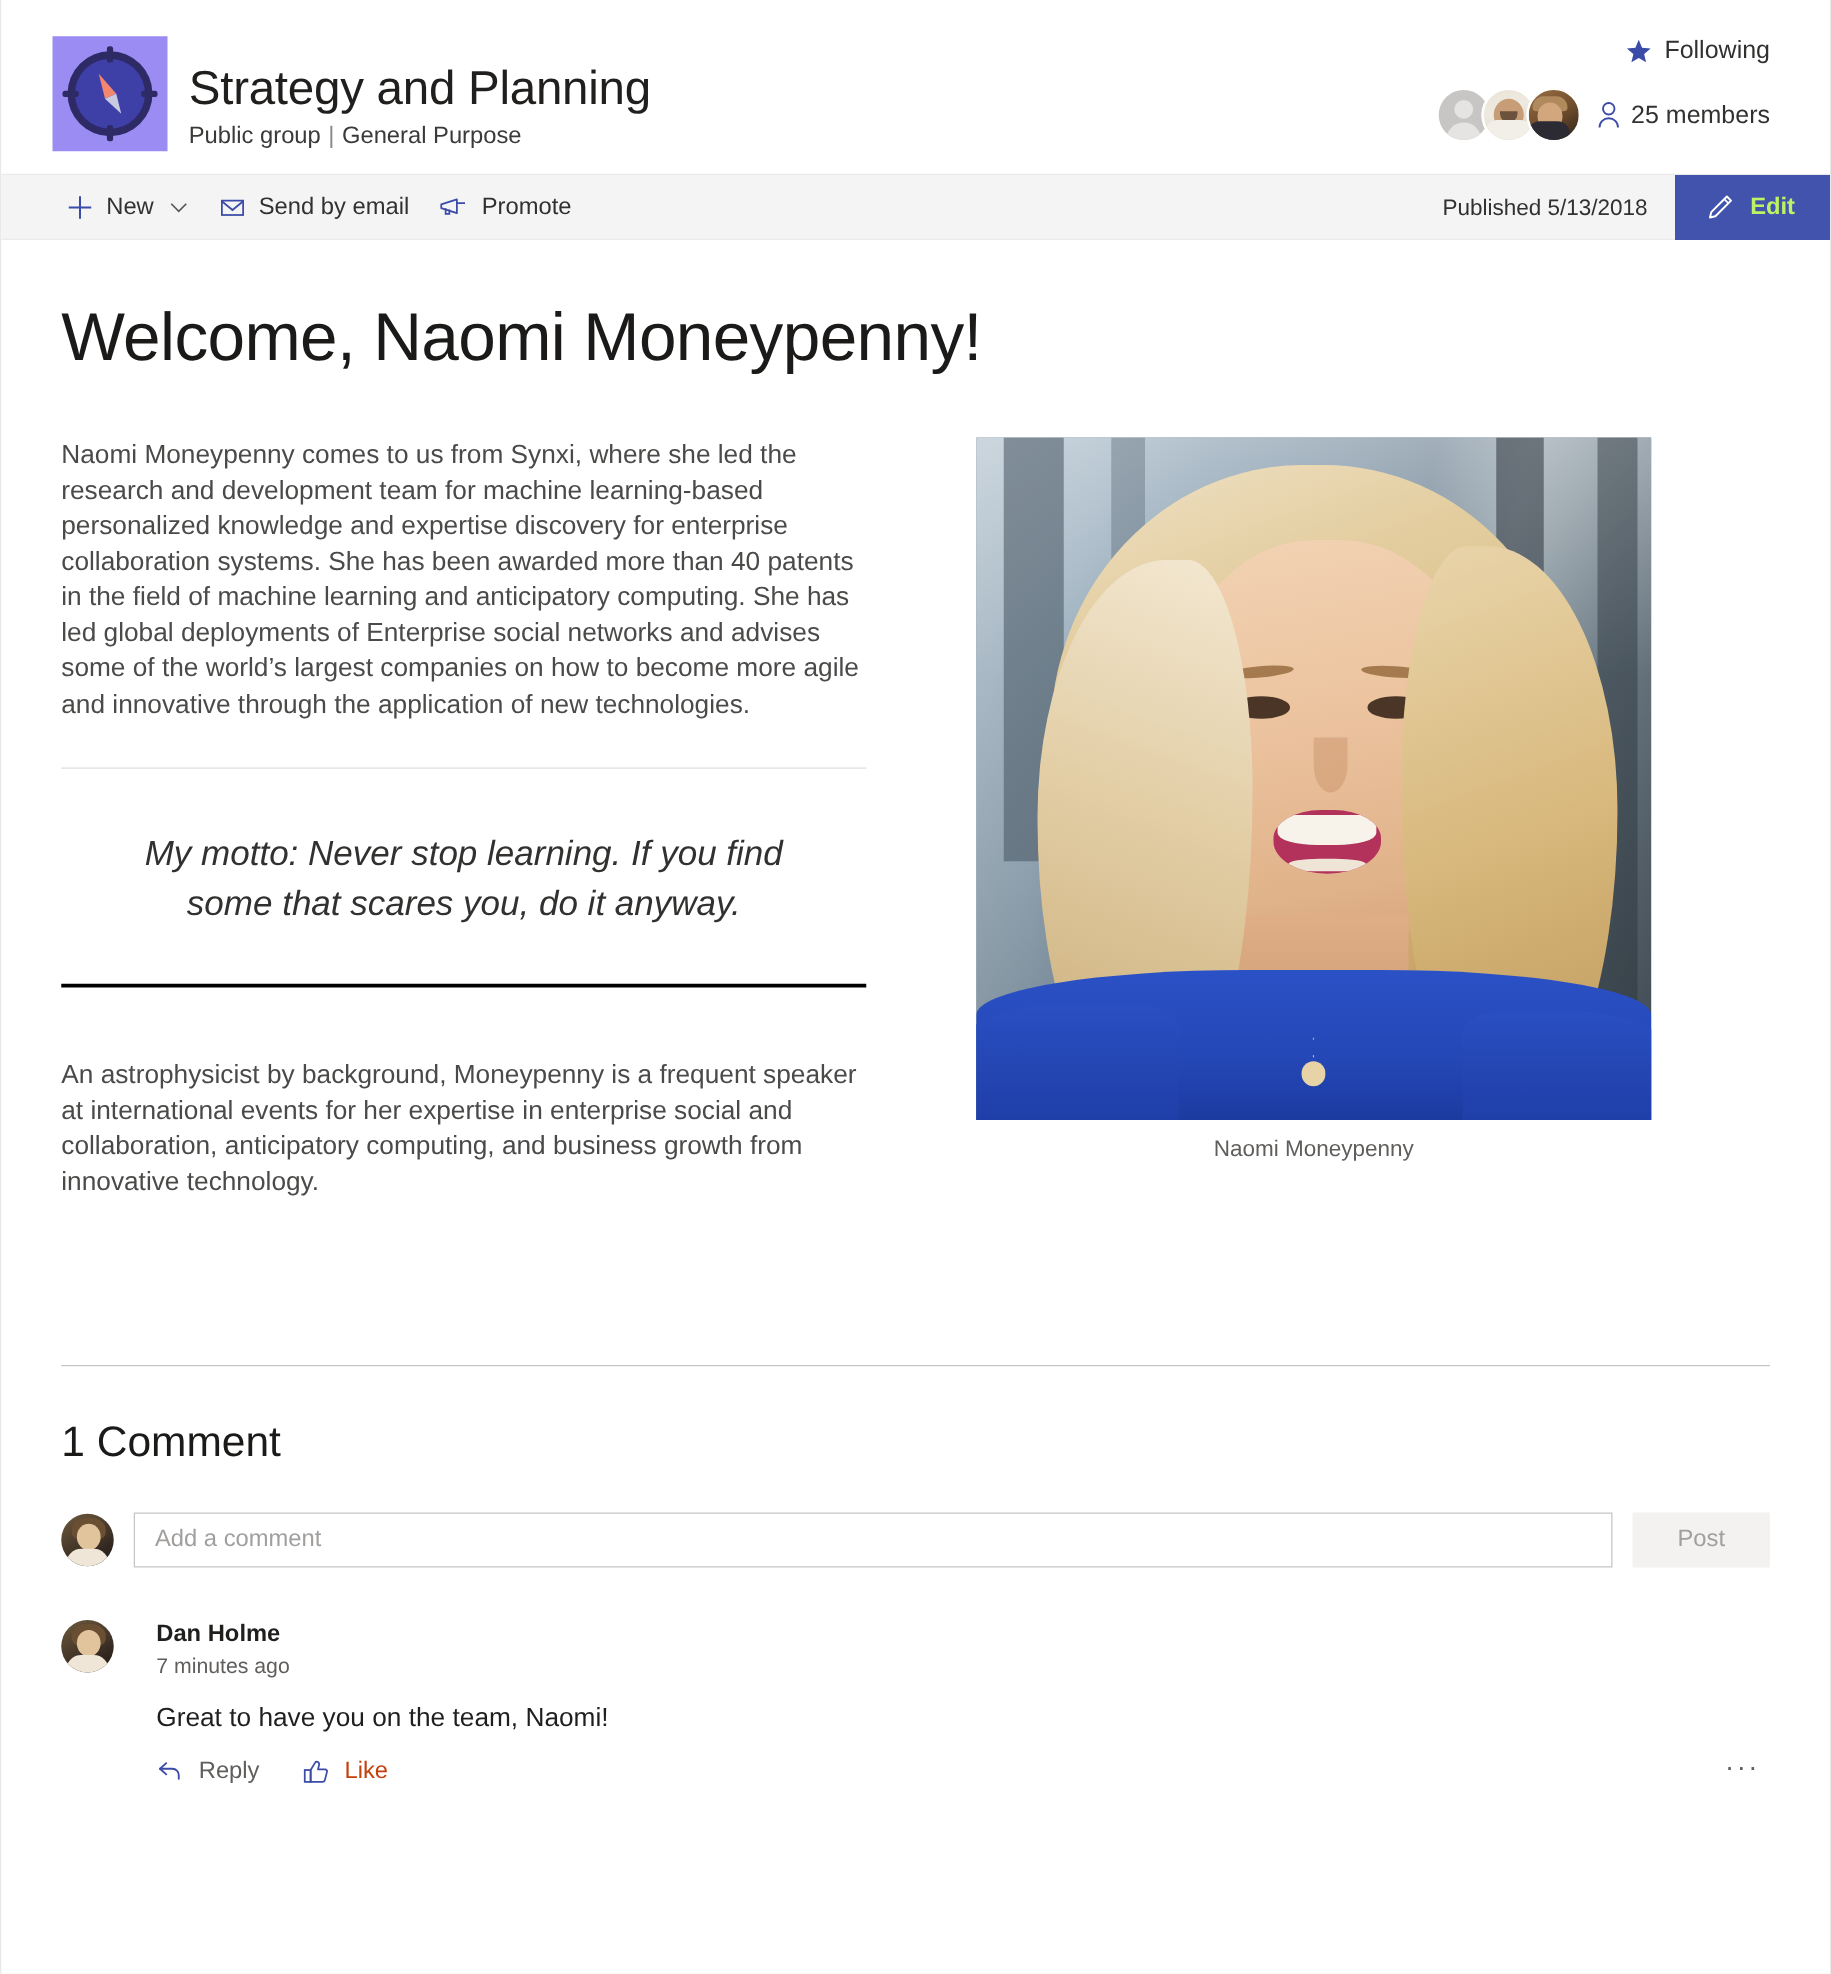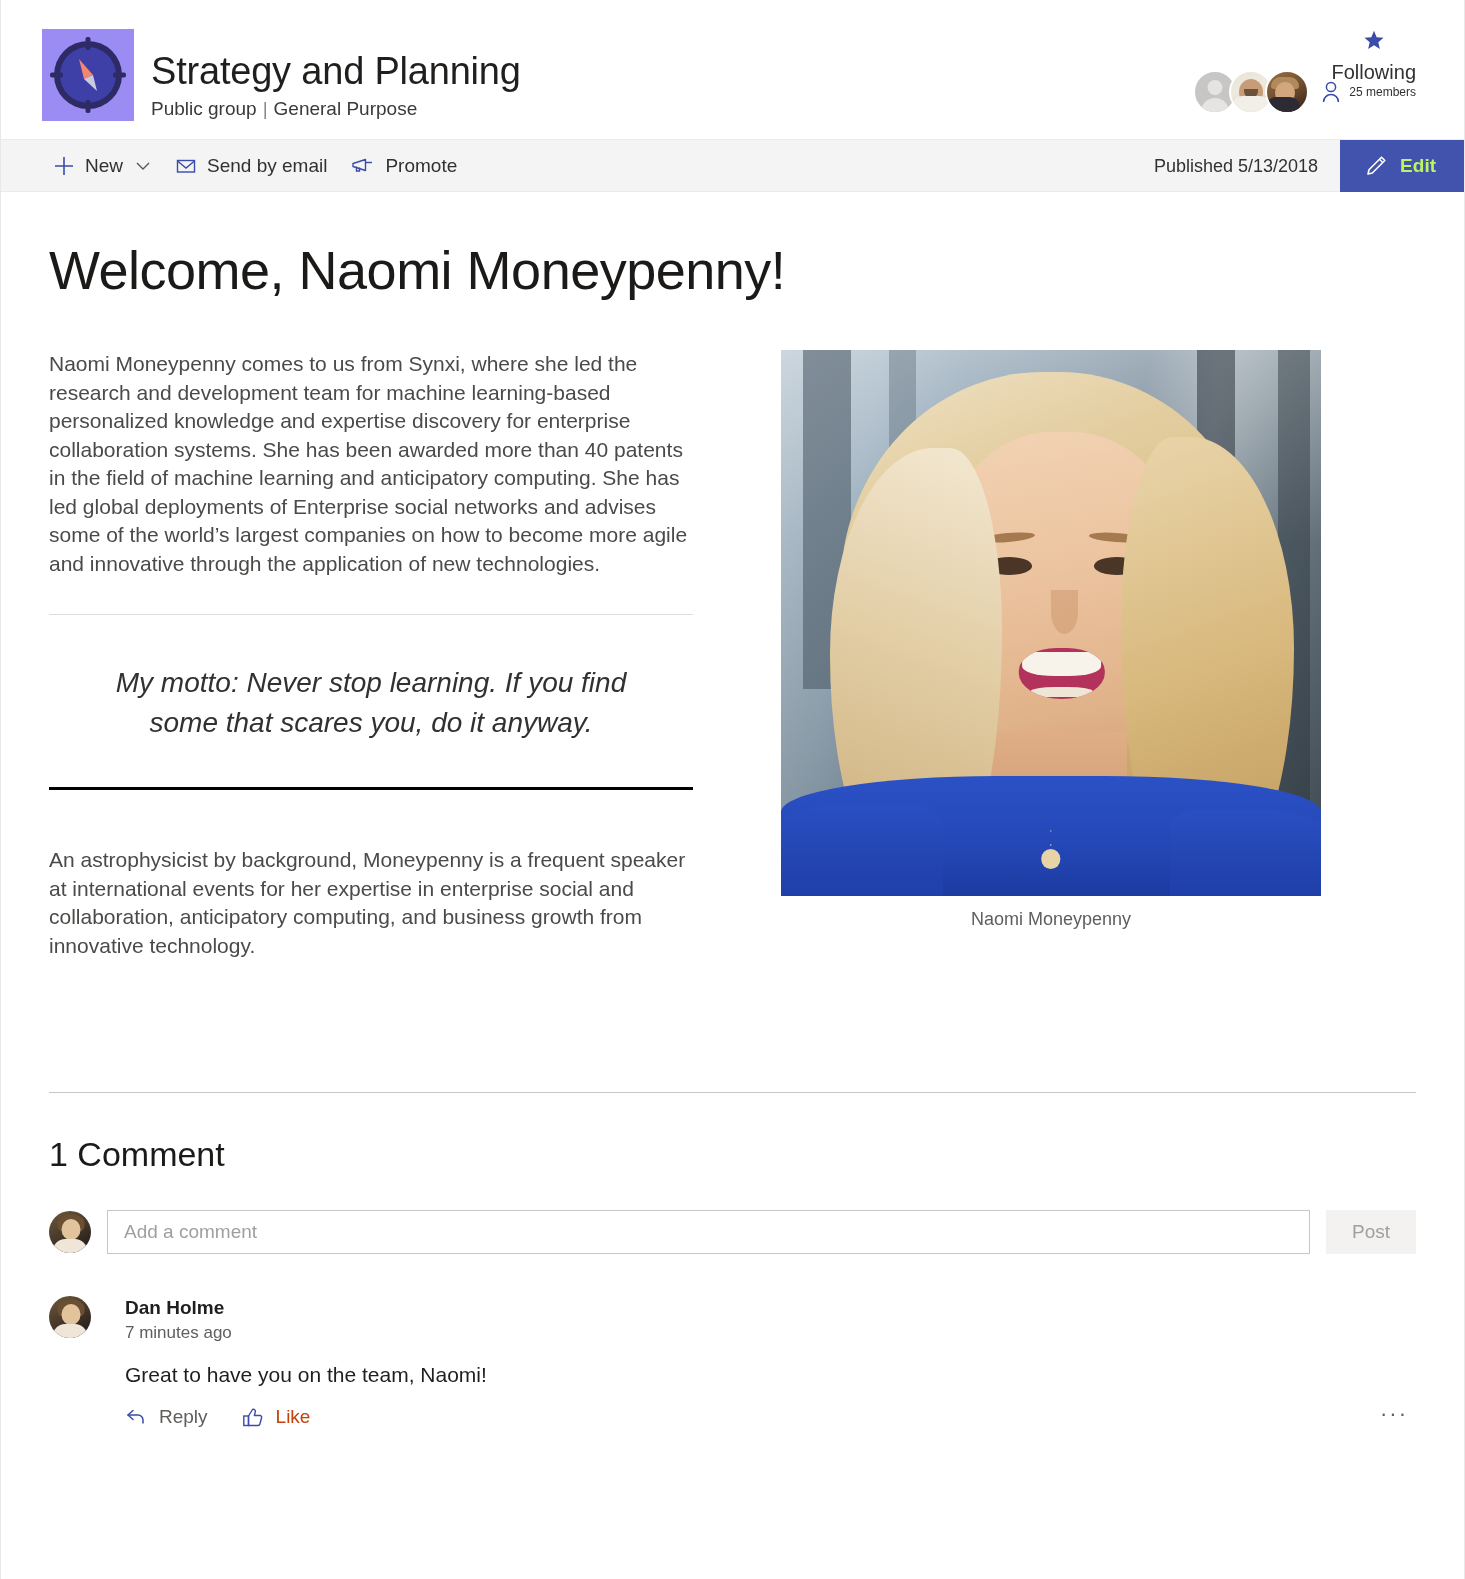--- a/index.html
+++ b/index.html
@@ -65,21 +65,20 @@
   .following {
     position: absolute;
     right: 48px;
     top: 29px;
     display: flex;
     align-items: center;
     gap: 10px;
     font-size: 20px;
     color: #323130;
     cursor: pointer;
-    flex-direction: column;
   }
   .star-icon {
     width: 22px;
     height: 22px;
     display: block;
   }
 
   .members-row {
     position: absolute;
     right: 48px;
@@ -129,21 +128,21 @@
   .face-a .bt { position:absolute; left:50%; top:42%; transform:translateX(-50%); width:14px;height:9px;border-radius:0 0 8px 8px;background:#6b523c;}
   .face-b { background: linear-gradient(150deg,#9b6f42 0%, #6b4a2c 55%, #2e2118 100%); }
   .face-b .hd { position:absolute; left:44%; top:24%; transform:translateX(-50%); width:20px;height:22px;border-radius:50%;background:#d2a77e;}
   .face-b .cap{ position:absolute; left:44%; top:12%; transform:translateX(-50%); width:28px;height:12px;border-radius:12px 12px 4px 4px;background:#b08a5c;}
   .face-b .bd { position:absolute; left:40%; bottom:-5px; transform:translateX(-50%); width:34px;height:20px;border-radius:10px 10px 0 0;background:#2c2a33;}
 
   .members-count {
     display: flex;
     align-items: center;
     gap: 8px;
-    font-size: 12px;
+    font-size: 20px;
     color: #323130;
     cursor: pointer;
     white-space: nowrap;
   }
   .person-icon { width: 20px; height: 22px; display: block; }
 
   
   .command-bar {
     position: relative;
     height: 52px;
@@ -403,21 +402,21 @@
     background: #ffffff;
     box-sizing: border-box;
     padding: 0 16px;
     font-size: 19px;
     color: #323130;
     font-family: "Liberation Sans", sans-serif;
     outline: none;
   }
   .comment-input::placeholder { color: #a19f9d; }
   .post-btn {
-    width: 90px;
+    width: 110px;
     height: 44px;
     background: #f3f2f1;
     border: none;
     color: #a19f9d;
     font-size: 19px;
     font-family: "Liberation Sans", sans-serif;
     cursor: default;
     flex: none;
   }
 

